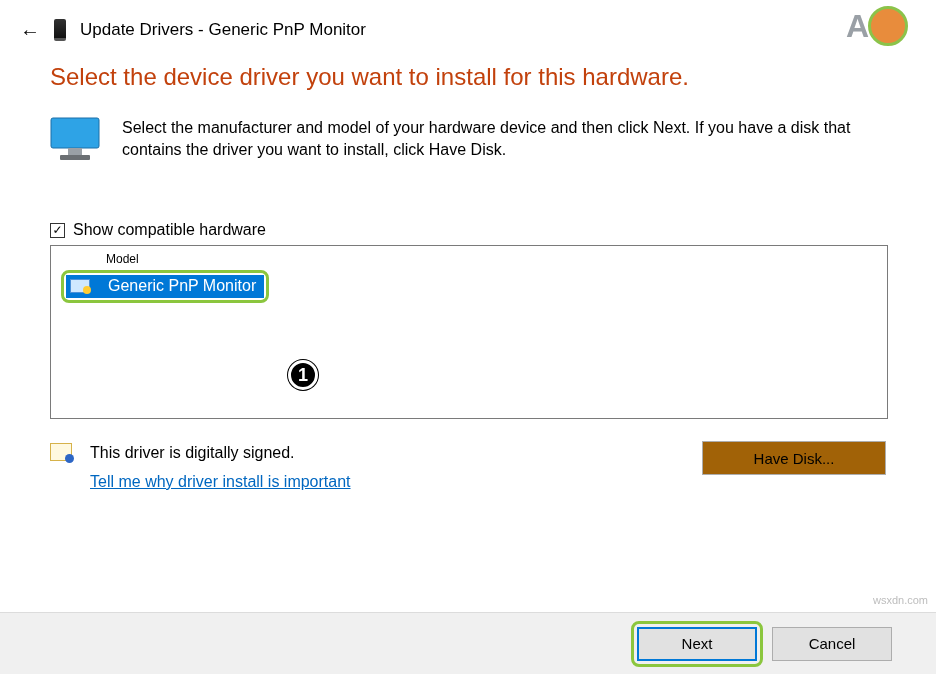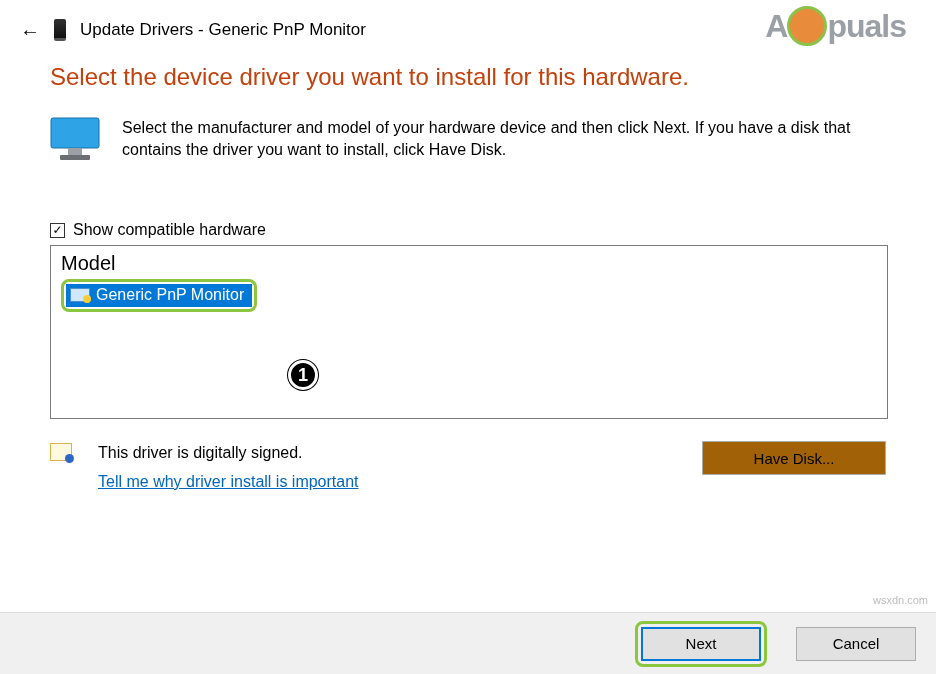--- a/index.html
+++ b/index.html
@@ -89,38 +89,39 @@
     cursor: pointer;
   }
   .list-box {
     border: 1px solid #7a7a7a;
     width: 838px;
     height: 174px;
     padding: 6px 10px;
     position: relative;
   }
   .list-header {
-    font-size: 20px;
+    font-size: 12px;
     margin-bottom: 4px;
+    margin-left: 45px;
   }
   .highlight-wrap {
     border: 3px solid #8bc63e;
     border-radius: 8px;
     display: inline-flex;
     align-items: center;
     padding: 2px;
     position: relative;
   }
   .list-item {
     display: inline-flex;
     align-items: center;
     background: #0078d7;
     color: #fff;
     padding: 2px 8px 3px 4px;
-    gap: 6px;
+    gap: 18px;
     font-size: 16px;
     cursor: pointer;
   }
   .driver-icon {
     width: 20px; height: 14px;
     background: #cfe8ff;
     border: 1px solid #4a90d9;
     position: relative;
   }
   .driver-icon:after {
@@ -142,21 +143,21 @@
     font-size: 18px;
     display: flex; align-items: center; justify-content: center;
     box-shadow: 0 0 0 1px #000;
   }
   .badge-1 { left: 288px; top: 360px; }
   .badge-2 { left: 624px; top: 614px; }
   .footer-row {
     display: flex;
     align-items: flex-start;
     margin-top: 20px;
-    gap: 26px;
+    gap: 18px;
   }
   .cert-icon {
     width: 22px; height: 18px;
     background: #fff9e0;
     border: 1px solid #d6b24a;
     position: relative;
     margin-top: 4px;
   }
   .cert-icon:after {
     content: "";
@@ -184,22 +185,22 @@
   }
   .button-bar {
     position: absolute;
     bottom: 0; left: 0; right: 0;
     height: 62px;
     background: #f0f0f0;
     border-top: 1px solid #dcdcdc;
     display: flex;
     align-items: center;
     justify-content: flex-end;
-    gap: 29px;
-    padding-right: 20px;
+    gap: 9px;
+    padding-right: 44px;
   }
   .btn {
     width: 120px; height: 34px;
     background: #e1e1e1;
     border: 1px solid #adadad;
     font-size: 15px;
     display: flex; align-items: center; justify-content: center;
     cursor: pointer;
   }
   .btn.primary {
@@ -219,21 +220,20 @@
   }
 </style>
 </head>
 <body>
 
 <div class="window">
 
   <div class="watermark">
     <span>A</span>
     <span class="avatar"></span>
-    <span>puals</span>
   </div>
 
   <div class="titlebar">
     <div class="back-arrow">←</div>
     <div class="title-icon"></div>
     <div class="title-text">Update Drivers - Generic PnP Monitor</div>
   </div>
 
   <div class="content">
     <div class="heading">Select the device driver you want to install for this hardware.</div>

